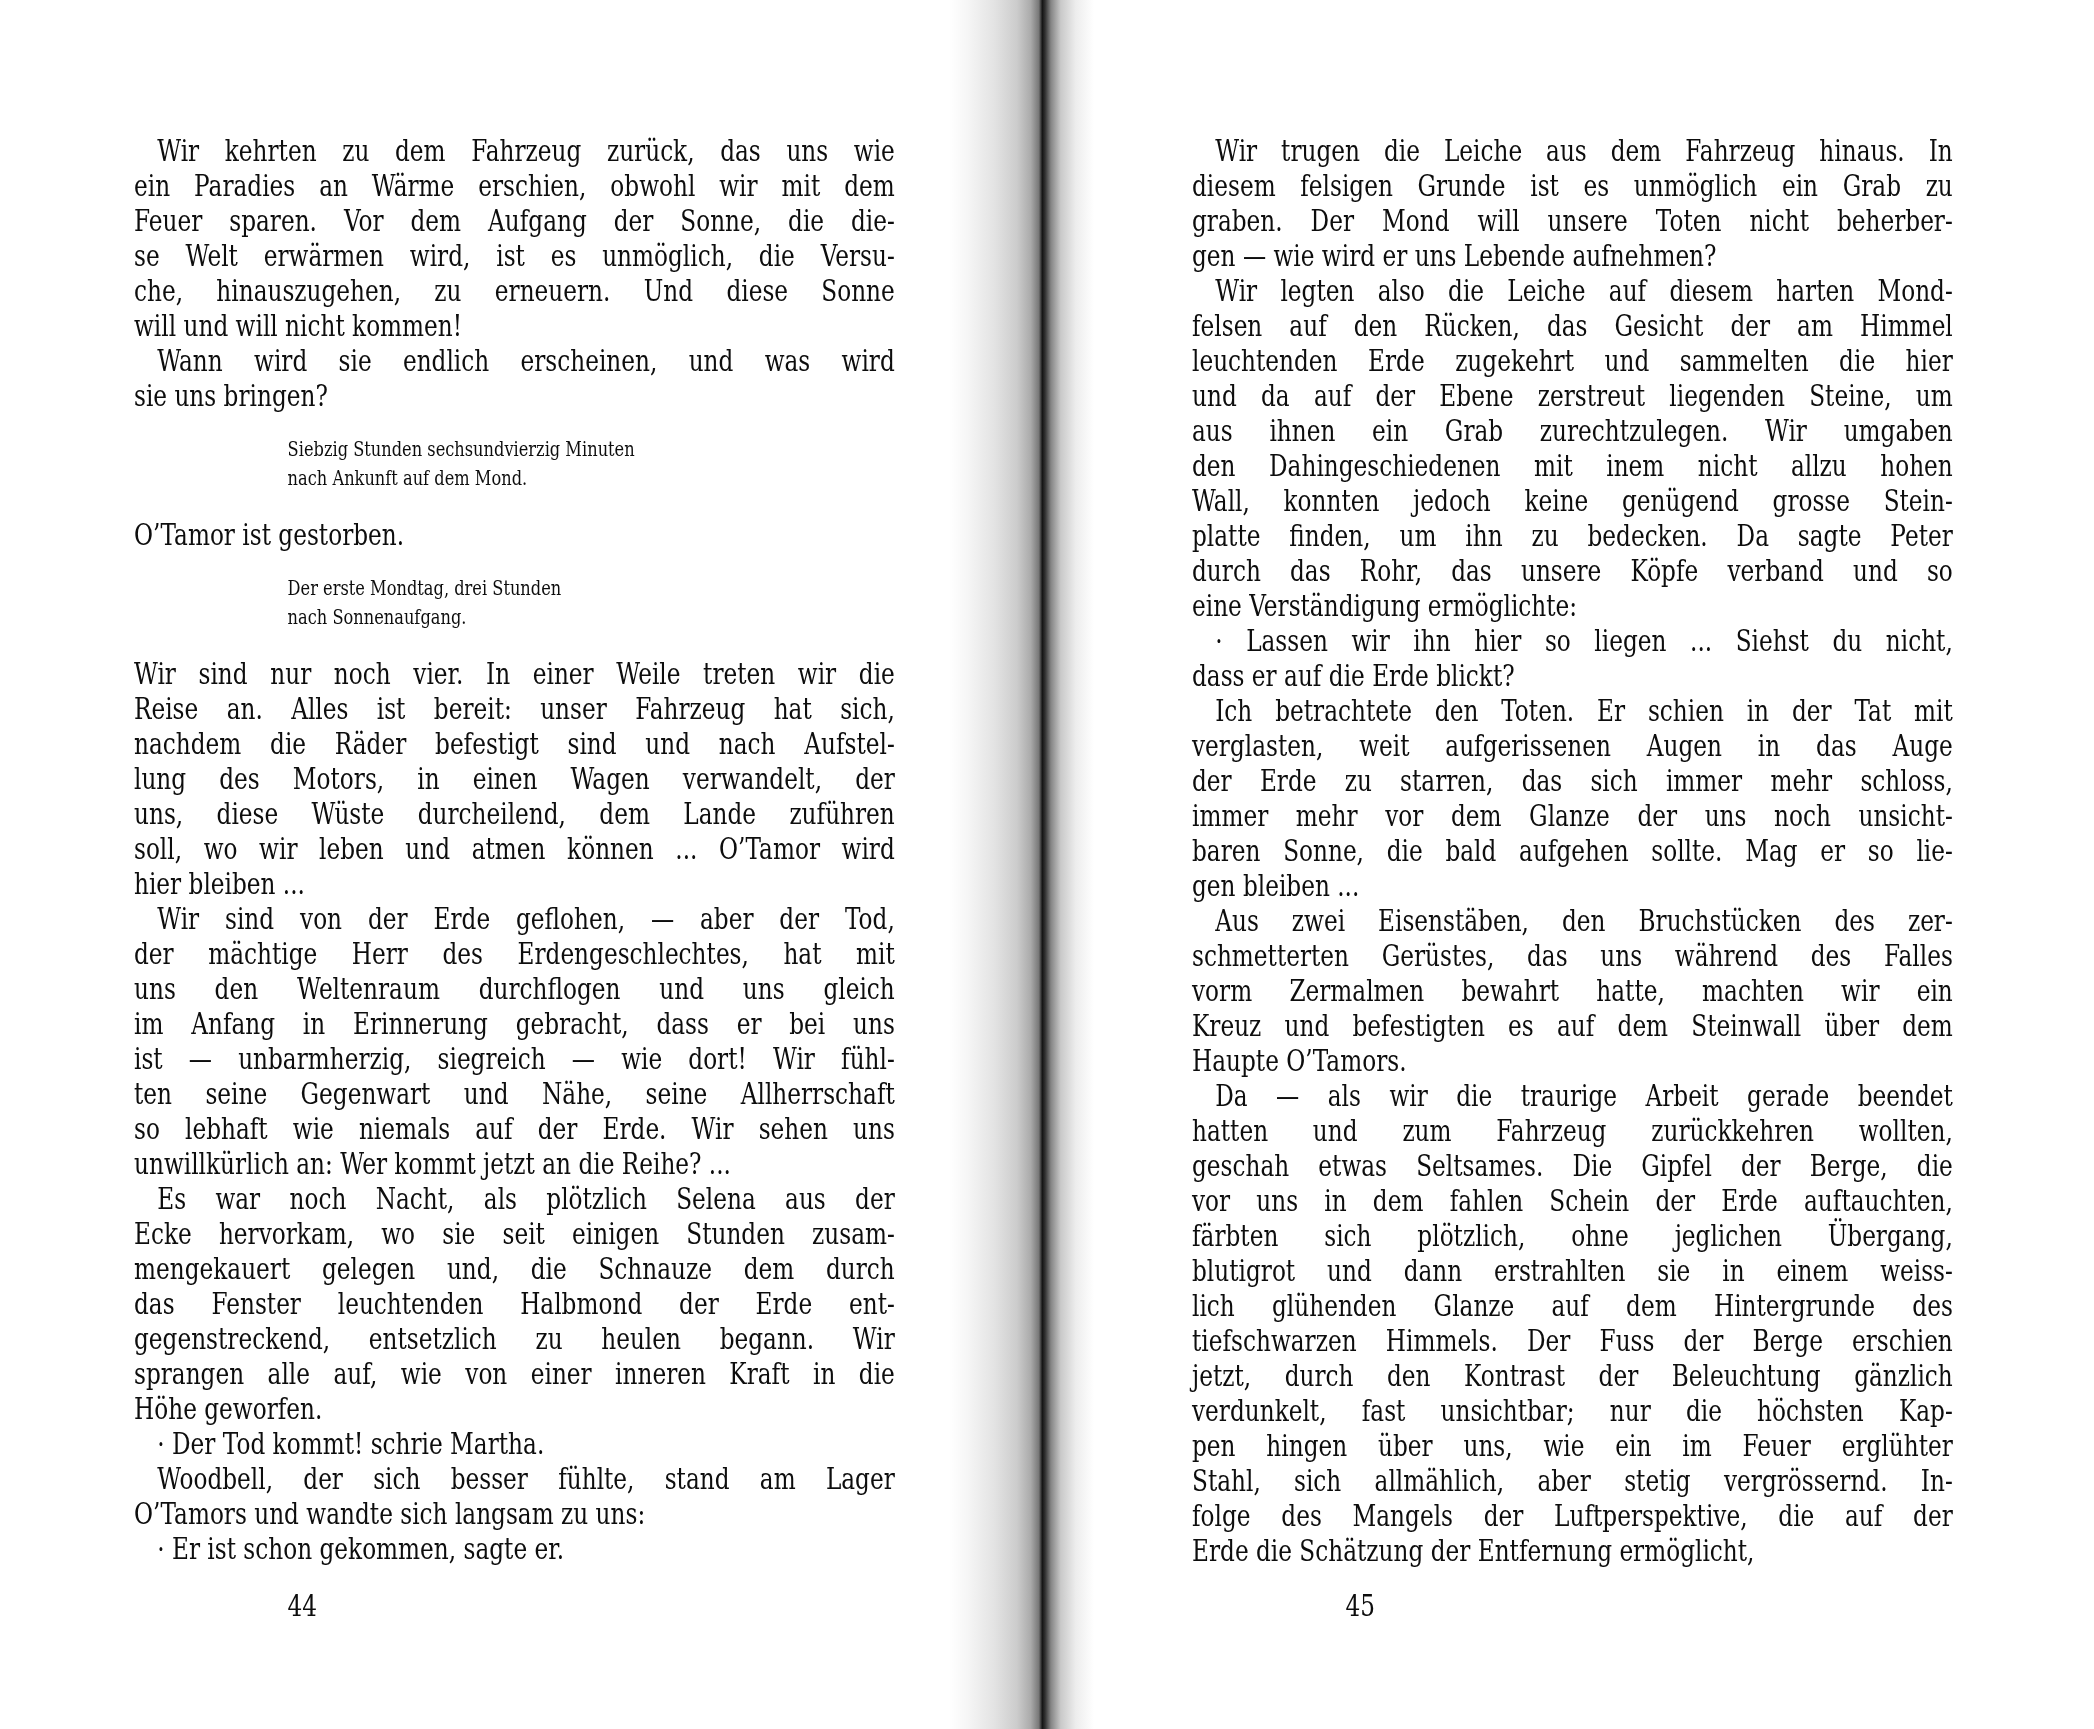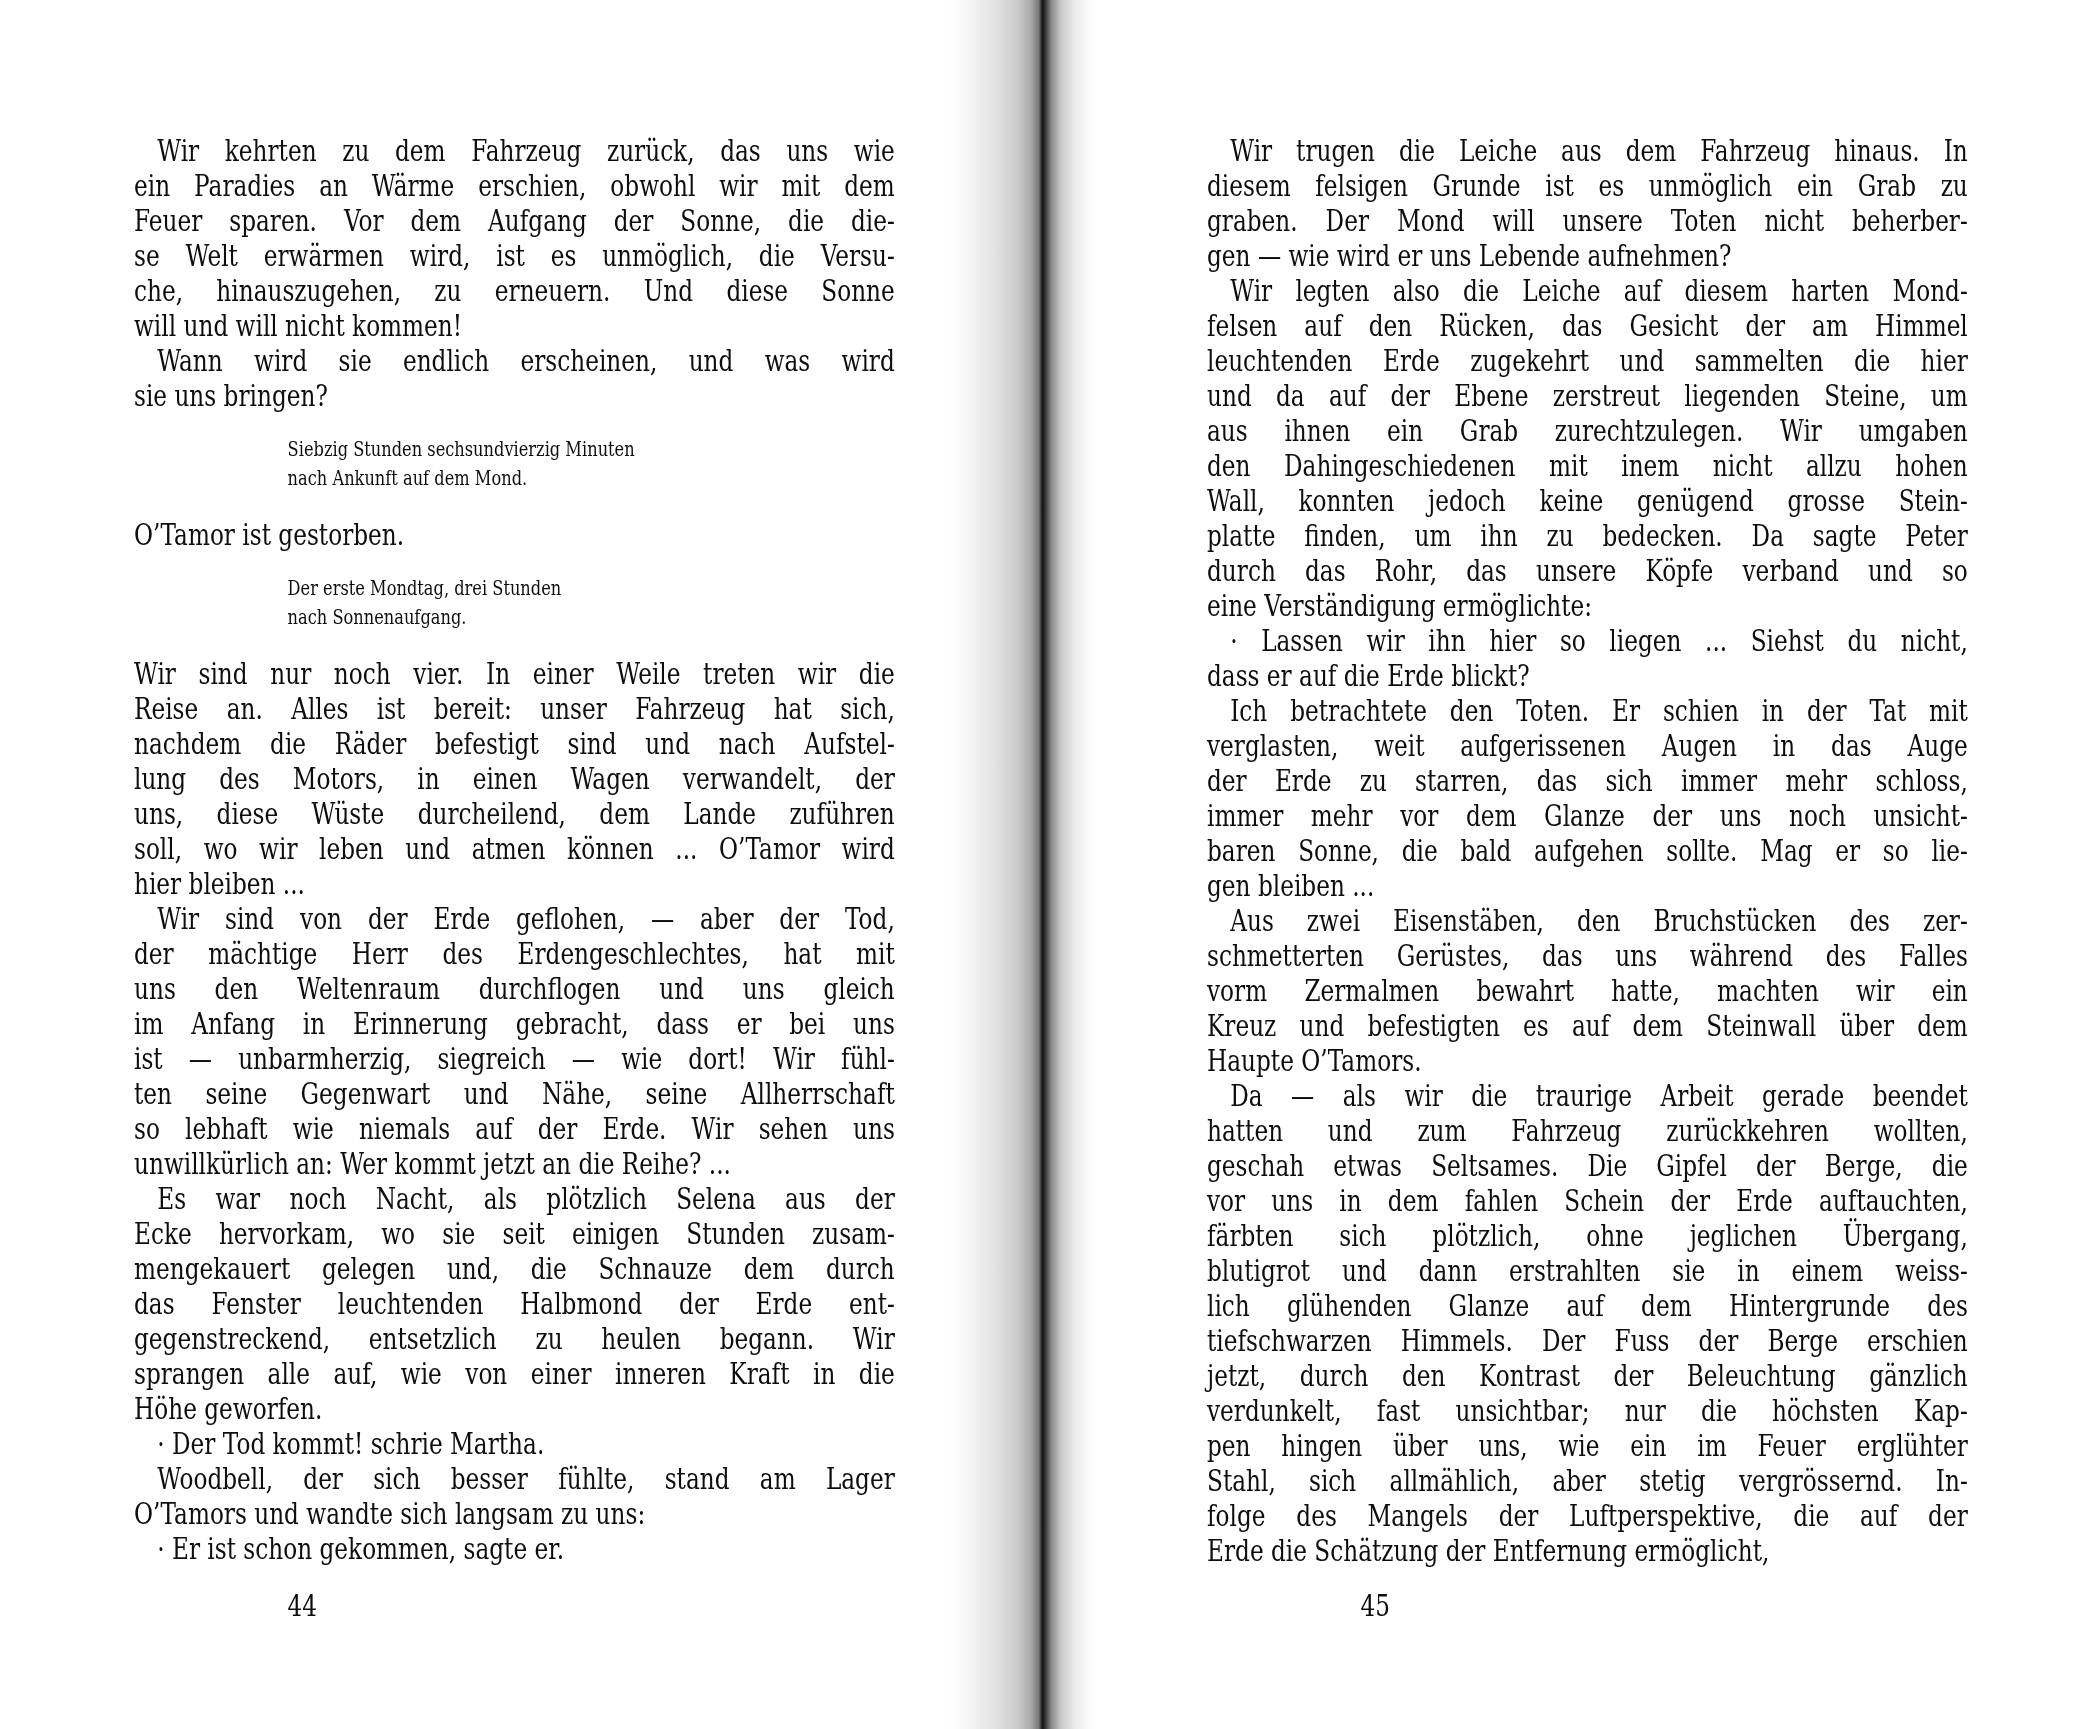--- a/index.html
+++ b/index.html
@@ -40,21 +40,21 @@
       #ededed 84%,
       #ffffff 96%);
   }
   .page {
     position: absolute;
     top: 0;
     height: 1329px;
     width: 951px;
   }
   #page-left  { left: 0; }
-  #page-right { left: 0; margin-left: 15px; }
+  #page-right { left: 0; }
   .text-column {
     position: absolute;
     top: 134px;
     width: 951px;
     transform: scaleX(0.8);
     transform-origin: 0 0;
     font-size: 29px;
     line-height: 35px;
   }
   #page-left  .text-column { left: 134px; }

